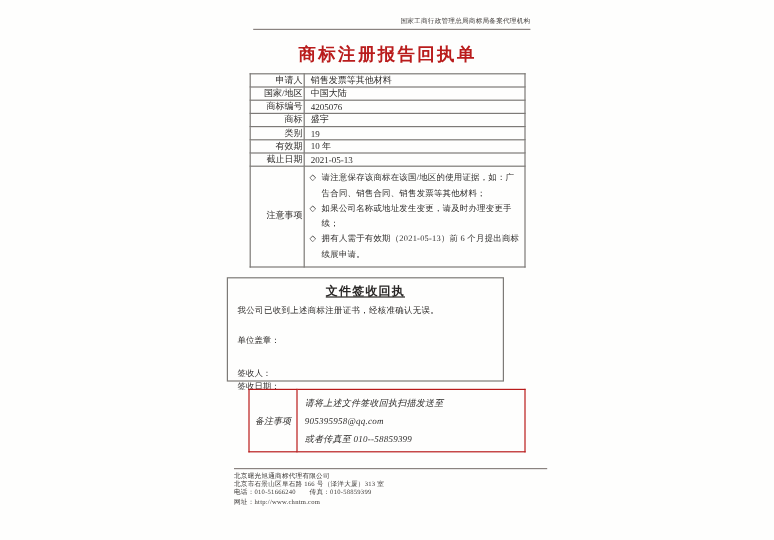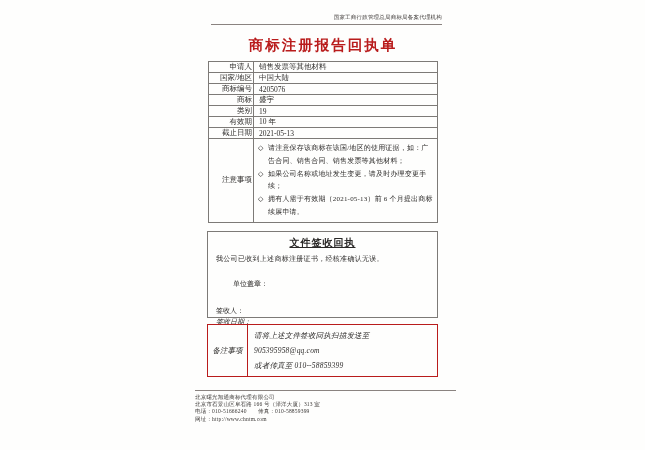--- a/index.html
+++ b/index.html
@@ -73,40 +73,40 @@
   }
   .note-bullet {
     position: absolute;
     left: 0; top: 0;
     font-size: 7px;
   }
 
   
   .receipt-box {
     position: absolute;
-    left: 207px; top: 231px;
+    left: 189px; top: 231px;
     width: 231px;
     height: 87px;
     border: 1px solid #7d7a77;
     padding: 4px 8px 0 8px;
     font-size: 7px;
   }
   .receipt-title {
     text-align: center;
     font-size: 10px;
     font-weight: bold;
     text-decoration: underline;
     letter-spacing: 1px;
     margin-bottom: 4px;
     color: #2a2827;
   }
   .receipt-confirm { letter-spacing: 0.3px; }
-  .receipt-stamp  { margin-top: 15px; margin-left: 17px; }
+  .receipt-stamp  { margin-top: 15px; }
   .receipt-signer { margin-top: 17px; }
-  .receipt-date   { margin-top: 1px; font-style: italic; }
+  .receipt-date   { margin-top: 1px; }
 
   
   table.remarks {
     position: absolute;
     left: 207px; top: 324px;
     width: 231px;
     border-collapse: collapse;
     font-size: 7.5px;
   }
   table.remarks td {

